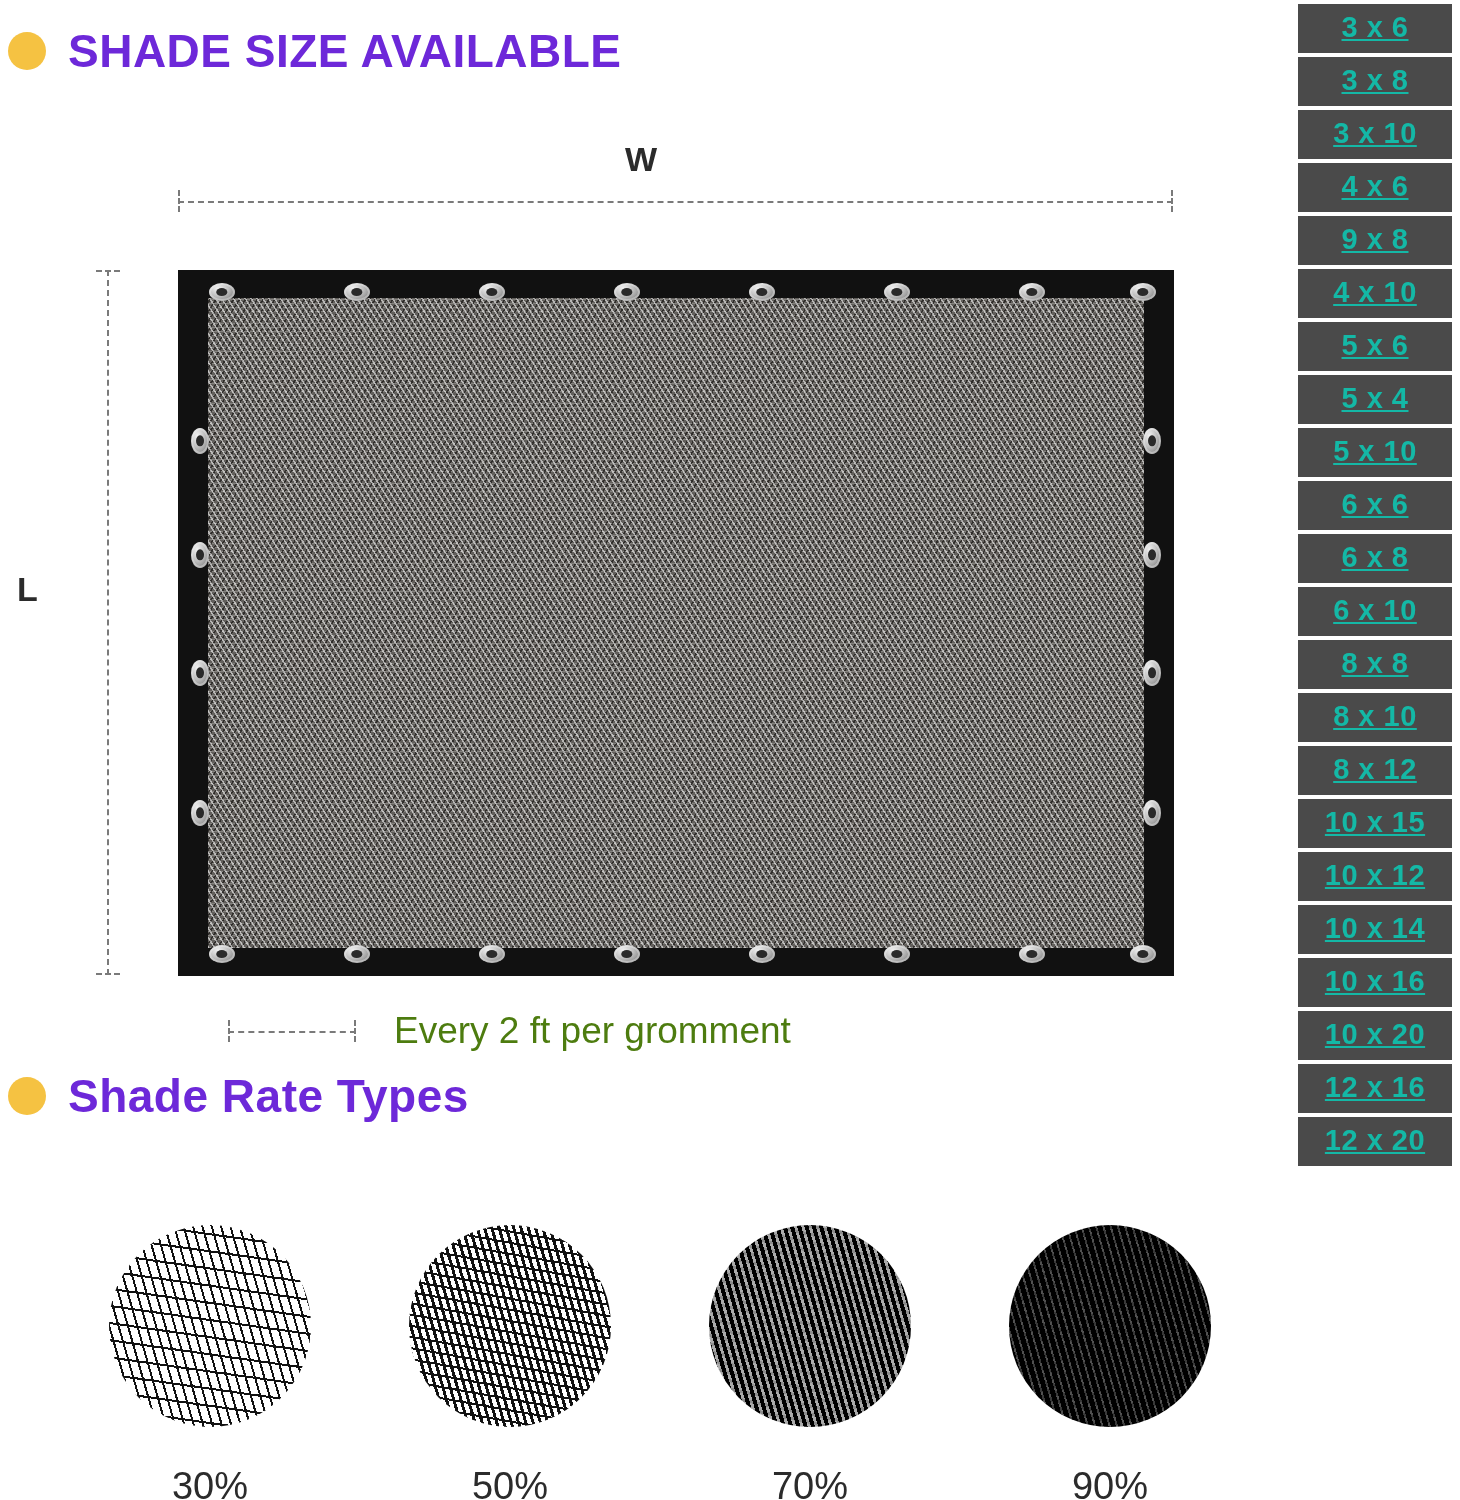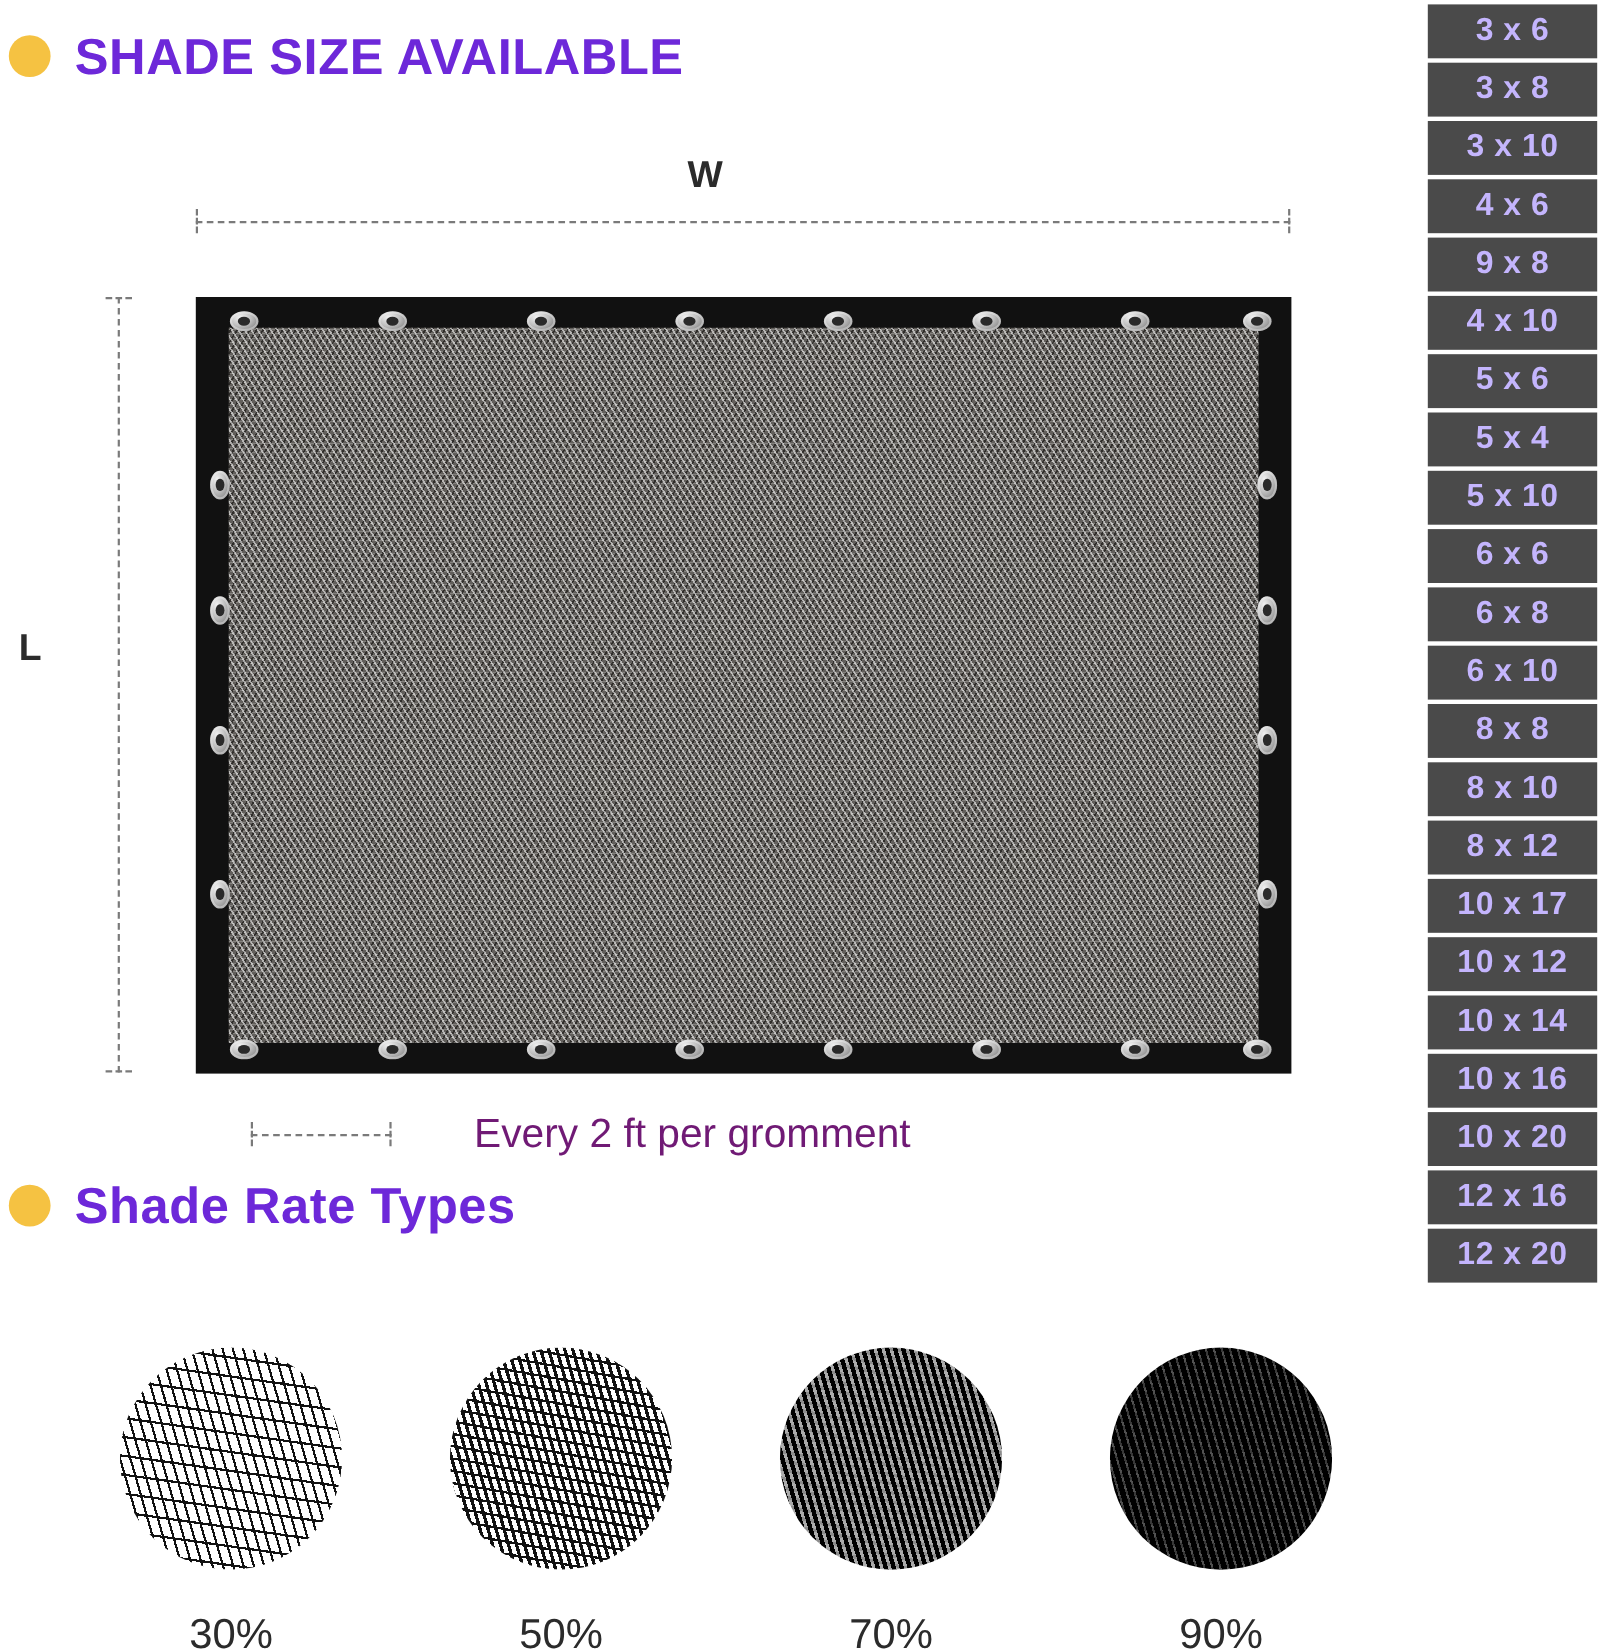--- a/index.html
+++ b/index.html
@@ -55,27 +55,28 @@
     position: absolute;
     top: 4px;
     left: 1298px;
     width: 154px;
     display: flex;
     flex-direction: column;
     gap: 4px;
   }
   .size-chip {
     background: #4a4a4a;
-    color: #c4b5fd;
+    color: #14b8a6;
     font-size: 29px;
     font-weight: bold;
     text-align: center;
     padding: 9px 0 11px 0;
     line-height: 1;
     letter-spacing: 0.5px;
+    text-decoration: underline;
   }
 
   
   .diagram {
     position: absolute;
     top: 130px;
     left: 0;
     width: 1240px;
     height: 960px;
   }
@@ -220,23 +221,22 @@
     position: absolute;
     top: 0;
     width: 0;
     height: 22px;
     border-left: 2px dashed #7a7a7a;
   }
   .spacing-dim .cap-left { left: 0; }
   .spacing-dim .cap-right { right: 0; }
   .spacing-text {
     font-size: 37px;
-    color: #701a75;
+    color: #4d7c0f;
     white-space: nowrap;
-    margin-left: 37px;
   }
 
   
   .rates {
     position: absolute;
     top: 1225px;
     left: 60px;
     width: 1200px;
     display: flex;
     gap: 0;
@@ -359,21 +359,21 @@
   <div class="size-chip">4 x 10</div>
   <div class="size-chip">5 x 6</div>
   <div class="size-chip">5 x 4</div>
   <div class="size-chip">5 x 10</div>
   <div class="size-chip">6 x 6</div>
   <div class="size-chip">6 x 8</div>
   <div class="size-chip">6 x 10</div>
   <div class="size-chip">8 x 8</div>
   <div class="size-chip">8 x 10</div>
   <div class="size-chip">8 x 12</div>
-  <div class="size-chip">10 x 17</div>
+  <div class="size-chip">10 x 15</div>
   <div class="size-chip">10 x 12</div>
   <div class="size-chip">10 x 14</div>
   <div class="size-chip">10 x 16</div>
   <div class="size-chip">10 x 20</div>
   <div class="size-chip">12 x 16</div>
   <div class="size-chip">12 x 20</div>
 </div>
 
 <div class="heading" id="heading-shade-rate">
   <span class="bullet-dot"></span>

